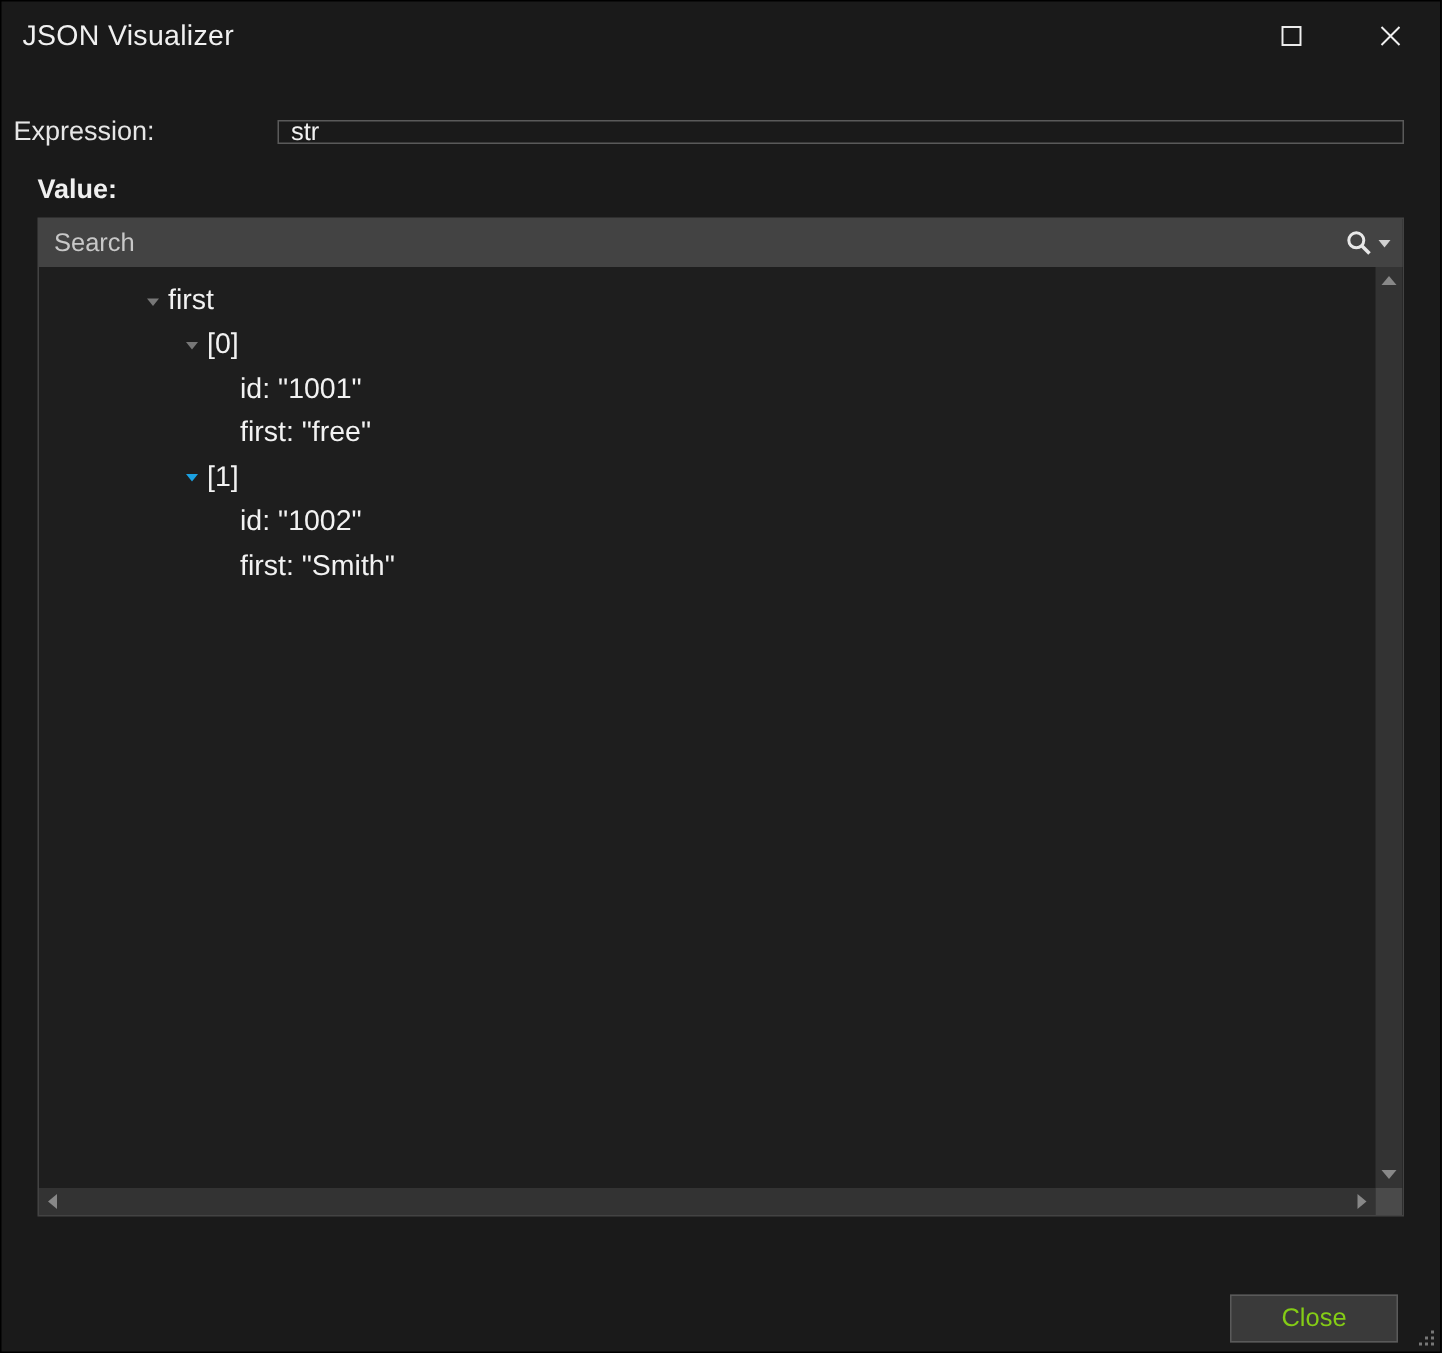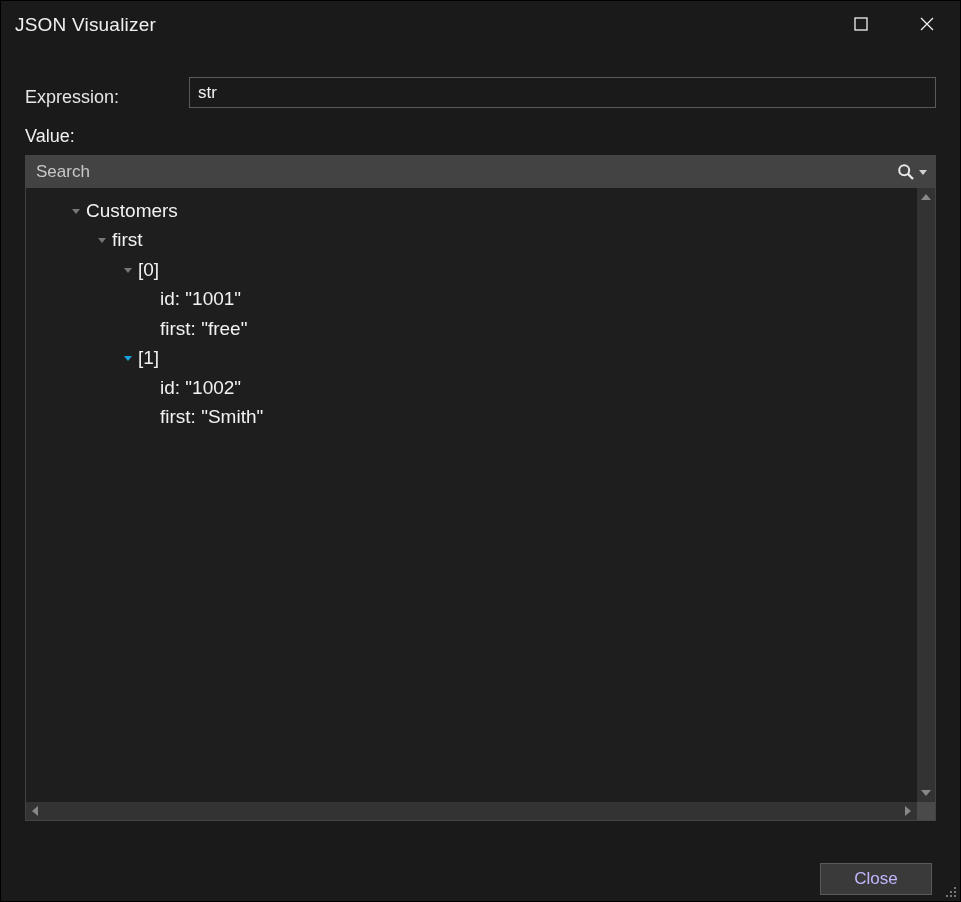--- a/index.html
+++ b/index.html
@@ -45,45 +45,46 @@
       display: flex;
       align-items: center;
       justify-content: center;
       color: #e6e6e6;
       cursor: pointer;
     }
     .titlebar-btn svg { stroke: #f0f0f0; fill: none; stroke-width: 1.3; }
     
     .form-row {
       display: flex;
-      align-items: flex-end;
-      padding: 4px 24px 4px 24px;
+      align-items: center;
+      padding: 4px 24px 4px 8px;
       margin-top: 24px;
-      gap: 4px;
+      gap: 16px;
     }
     .form-label {
       font-size: 18px;
       color: #e6e6e6;
       min-width: 160px;
     }
     .form-input {
       flex: 1;
-      height: 31px;
+      height: 16px;
       background: #1a1a1a;
       border: 1px solid #5a5a5a;
       color: #f1f1f1;
       font-size: 17px;
       padding: 0 8px;
     }
     .value-label-row {
       padding: 14px 24px 6px 24px;
     }
     .value-label {
       font-size: 18px;
       color: #f0f0f0;
+      font-weight: bold;
     }
     
     .panel {
       margin: 2px 24px 0 24px;
       border: 1px solid #434343;
       background: #1e1e1e;
       height: 666px;
       display: flex;
       flex-direction: column;
     }
@@ -219,21 +220,21 @@
       left: 0; right: 8px; bottom: 6px;
       display: flex;
       justify-content: flex-end;
       padding-right: 20px;
     }
     .btn {
       min-width: 112px;
       height: 32px;
       background: #3a3a3a;
       border: 1px solid #5a5a5a;
-      color: #c4b5fd;
+      color: #84cc16;
       font-size: 17px;
       display: flex;
       align-items: center;
       justify-content: center;
       cursor: pointer;
     }
     
     .resize-grip {
       position: absolute;
       right: 2px; bottom: 2px;
@@ -287,28 +288,20 @@
             </svg>
         </span>
         <span class="drop-triangle"></span>
       </div>
     </div>
 
     <div class="tree-wrap">
       <div class="tree">
 
 
-        <div class="tree-row ind-1">
-          <span class="twisty tw-dim">
-            <svg width="10" height="10" viewBox="0 0 10 10">
-                <path d="M1 3 L9 3 L5 8 Z"></path>
-              </svg>
-          </span>
-          <span class="node-text">Customers</span>
-        </div>
 
         <div class="tree-row ind-2">
           <span class="twisty tw-dim">
             <svg width="10" height="10" viewBox="0 0 10 10">
                 <path d="M1 3 L9 3 L5 8 Z"></path>
               </svg>
           </span>
           <span class="node-text">first</span>
         </div>
 

